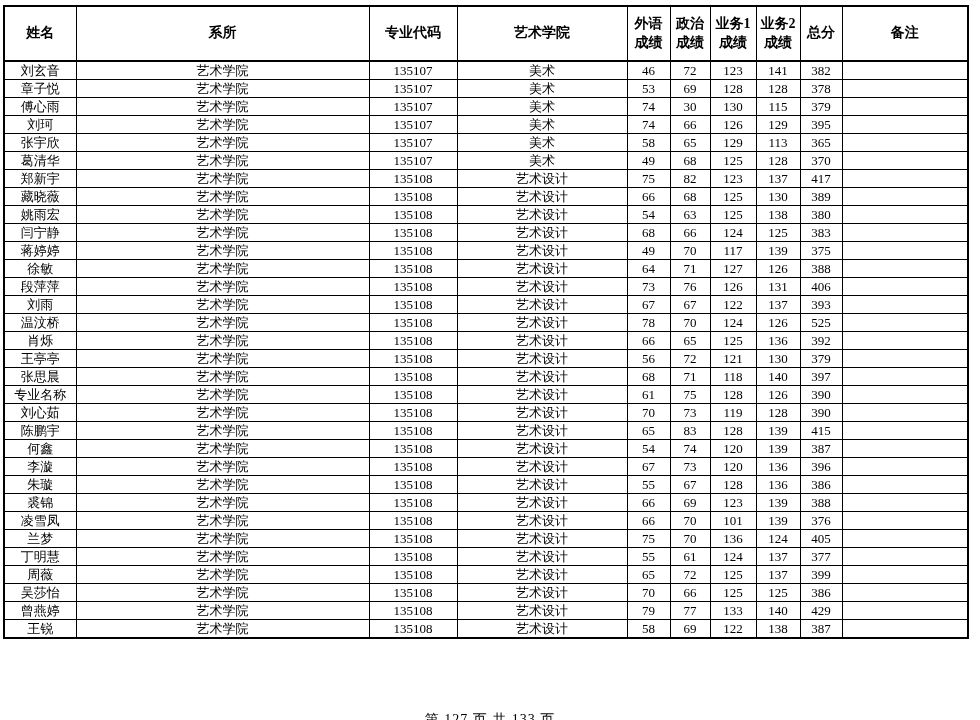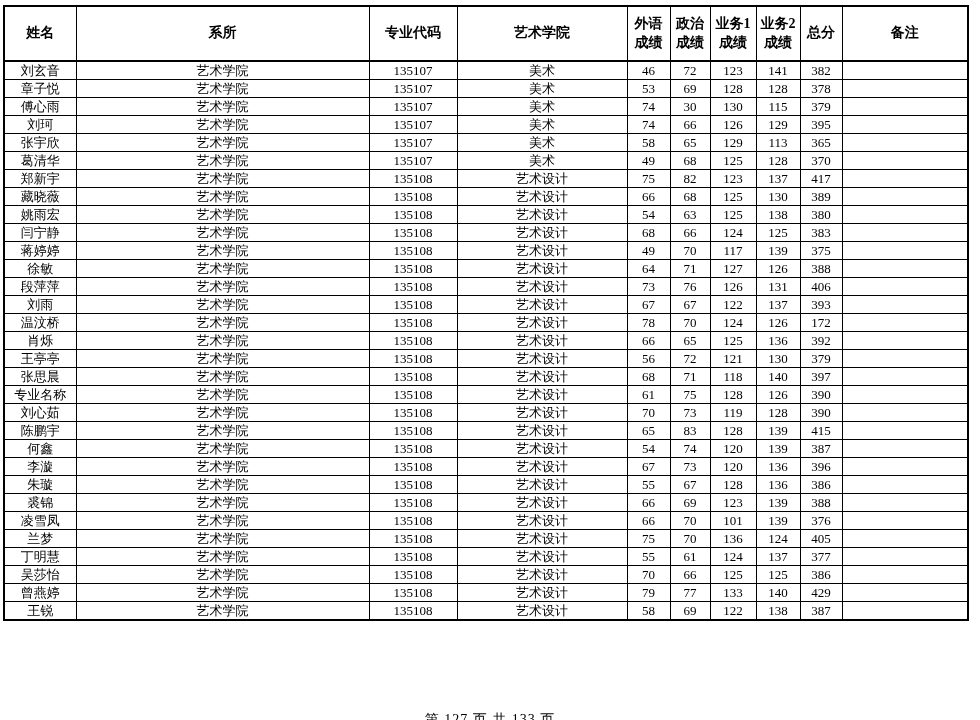--- a/index.html
+++ b/index.html
@@ -263,21 +263,21 @@
         </tr>
         <tr>
           <td>温汶桥</td>
           <td>艺术学院</td>
           <td>135108</td>
           <td>艺术设计</td>
           <td>78</td>
           <td>70</td>
           <td>124</td>
           <td>126</td>
-          <td>172</td>
+          <td>525</td>
           <td></td>
         </tr>
         <tr>
           <td>肖烁</td>
           <td>艺术学院</td>
           <td>135108</td>
           <td>艺术设计</td>
           <td>66</td>
           <td>65</td>
           <td>125</td>
@@ -420,20 +420,32 @@
         <tr>
           <td>丁明慧</td>
           <td>艺术学院</td>
           <td>135108</td>
           <td>艺术设计</td>
           <td>55</td>
           <td>61</td>
           <td>124</td>
           <td>137</td>
           <td>377</td>
+          <td></td>
+        </tr>
+        <tr>
+          <td>周薇</td>
+          <td>艺术学院</td>
+          <td>135108</td>
+          <td>艺术设计</td>
+          <td>65</td>
+          <td>72</td>
+          <td>125</td>
+          <td>137</td>
+          <td>399</td>
           <td></td>
         </tr>
         <tr>
           <td>吴莎怡</td>
           <td>艺术学院</td>
           <td>135108</td>
           <td>艺术设计</td>
           <td>70</td>
           <td>66</td>
           <td>125</td>

